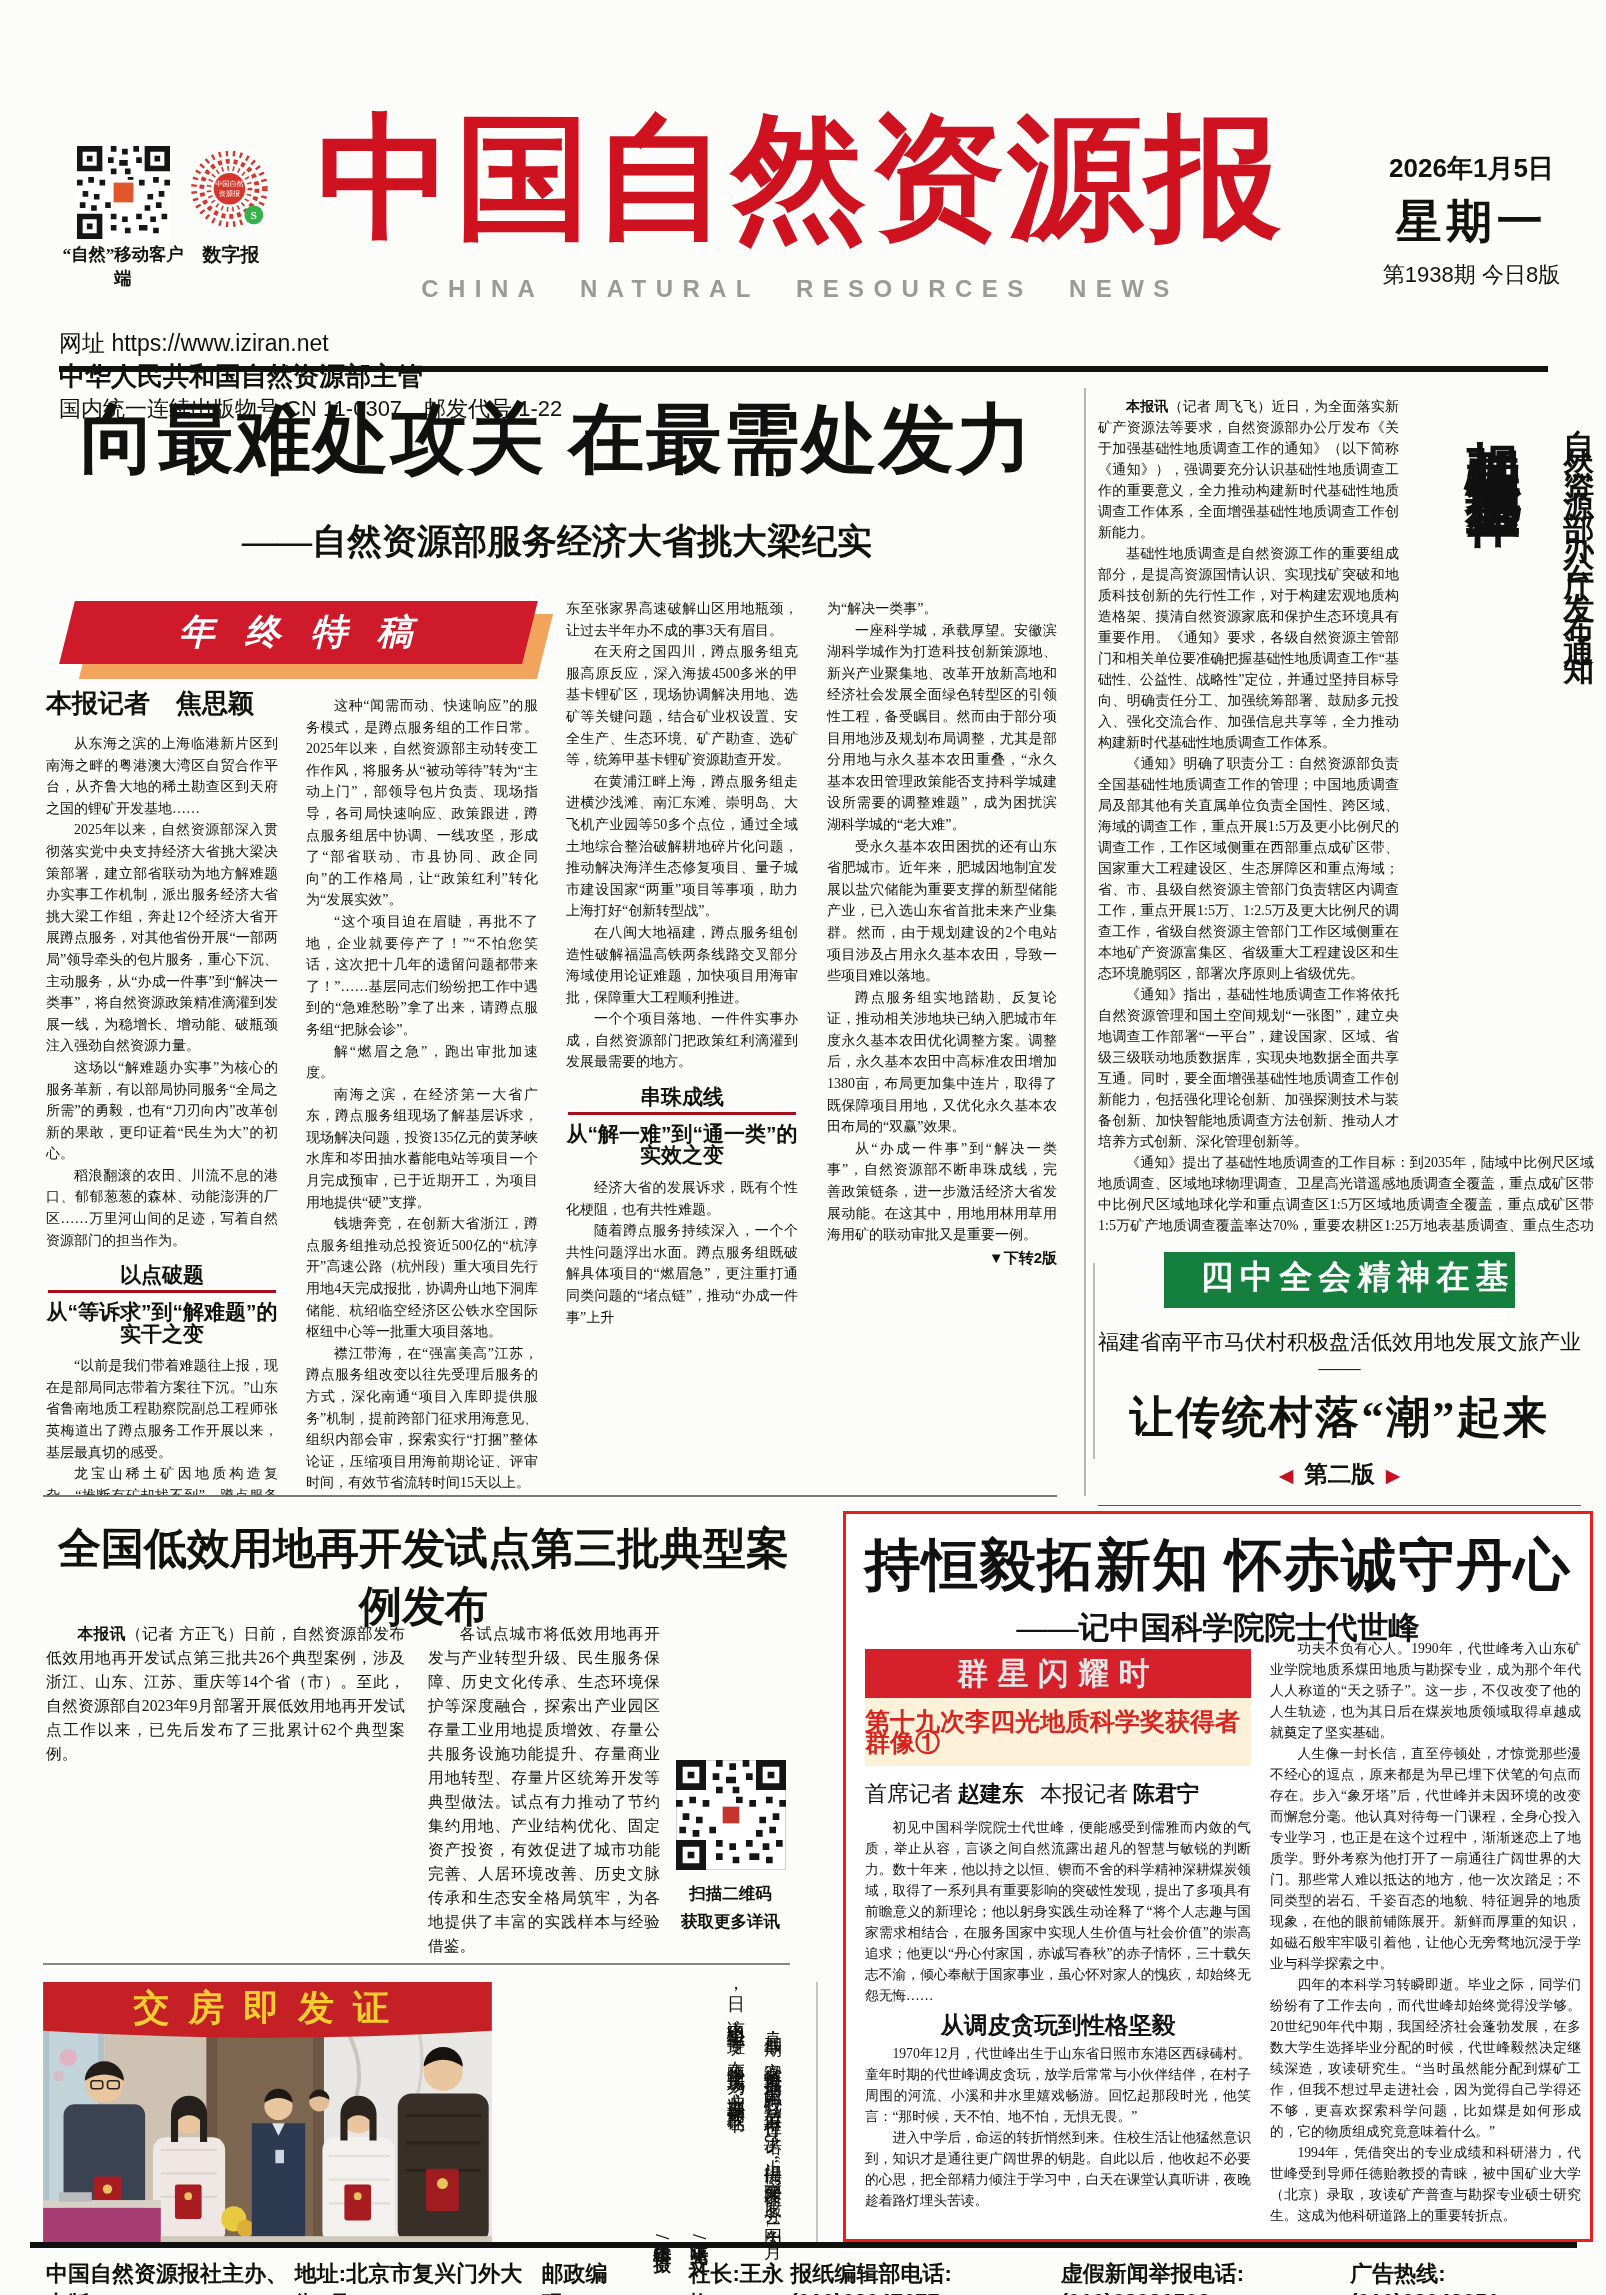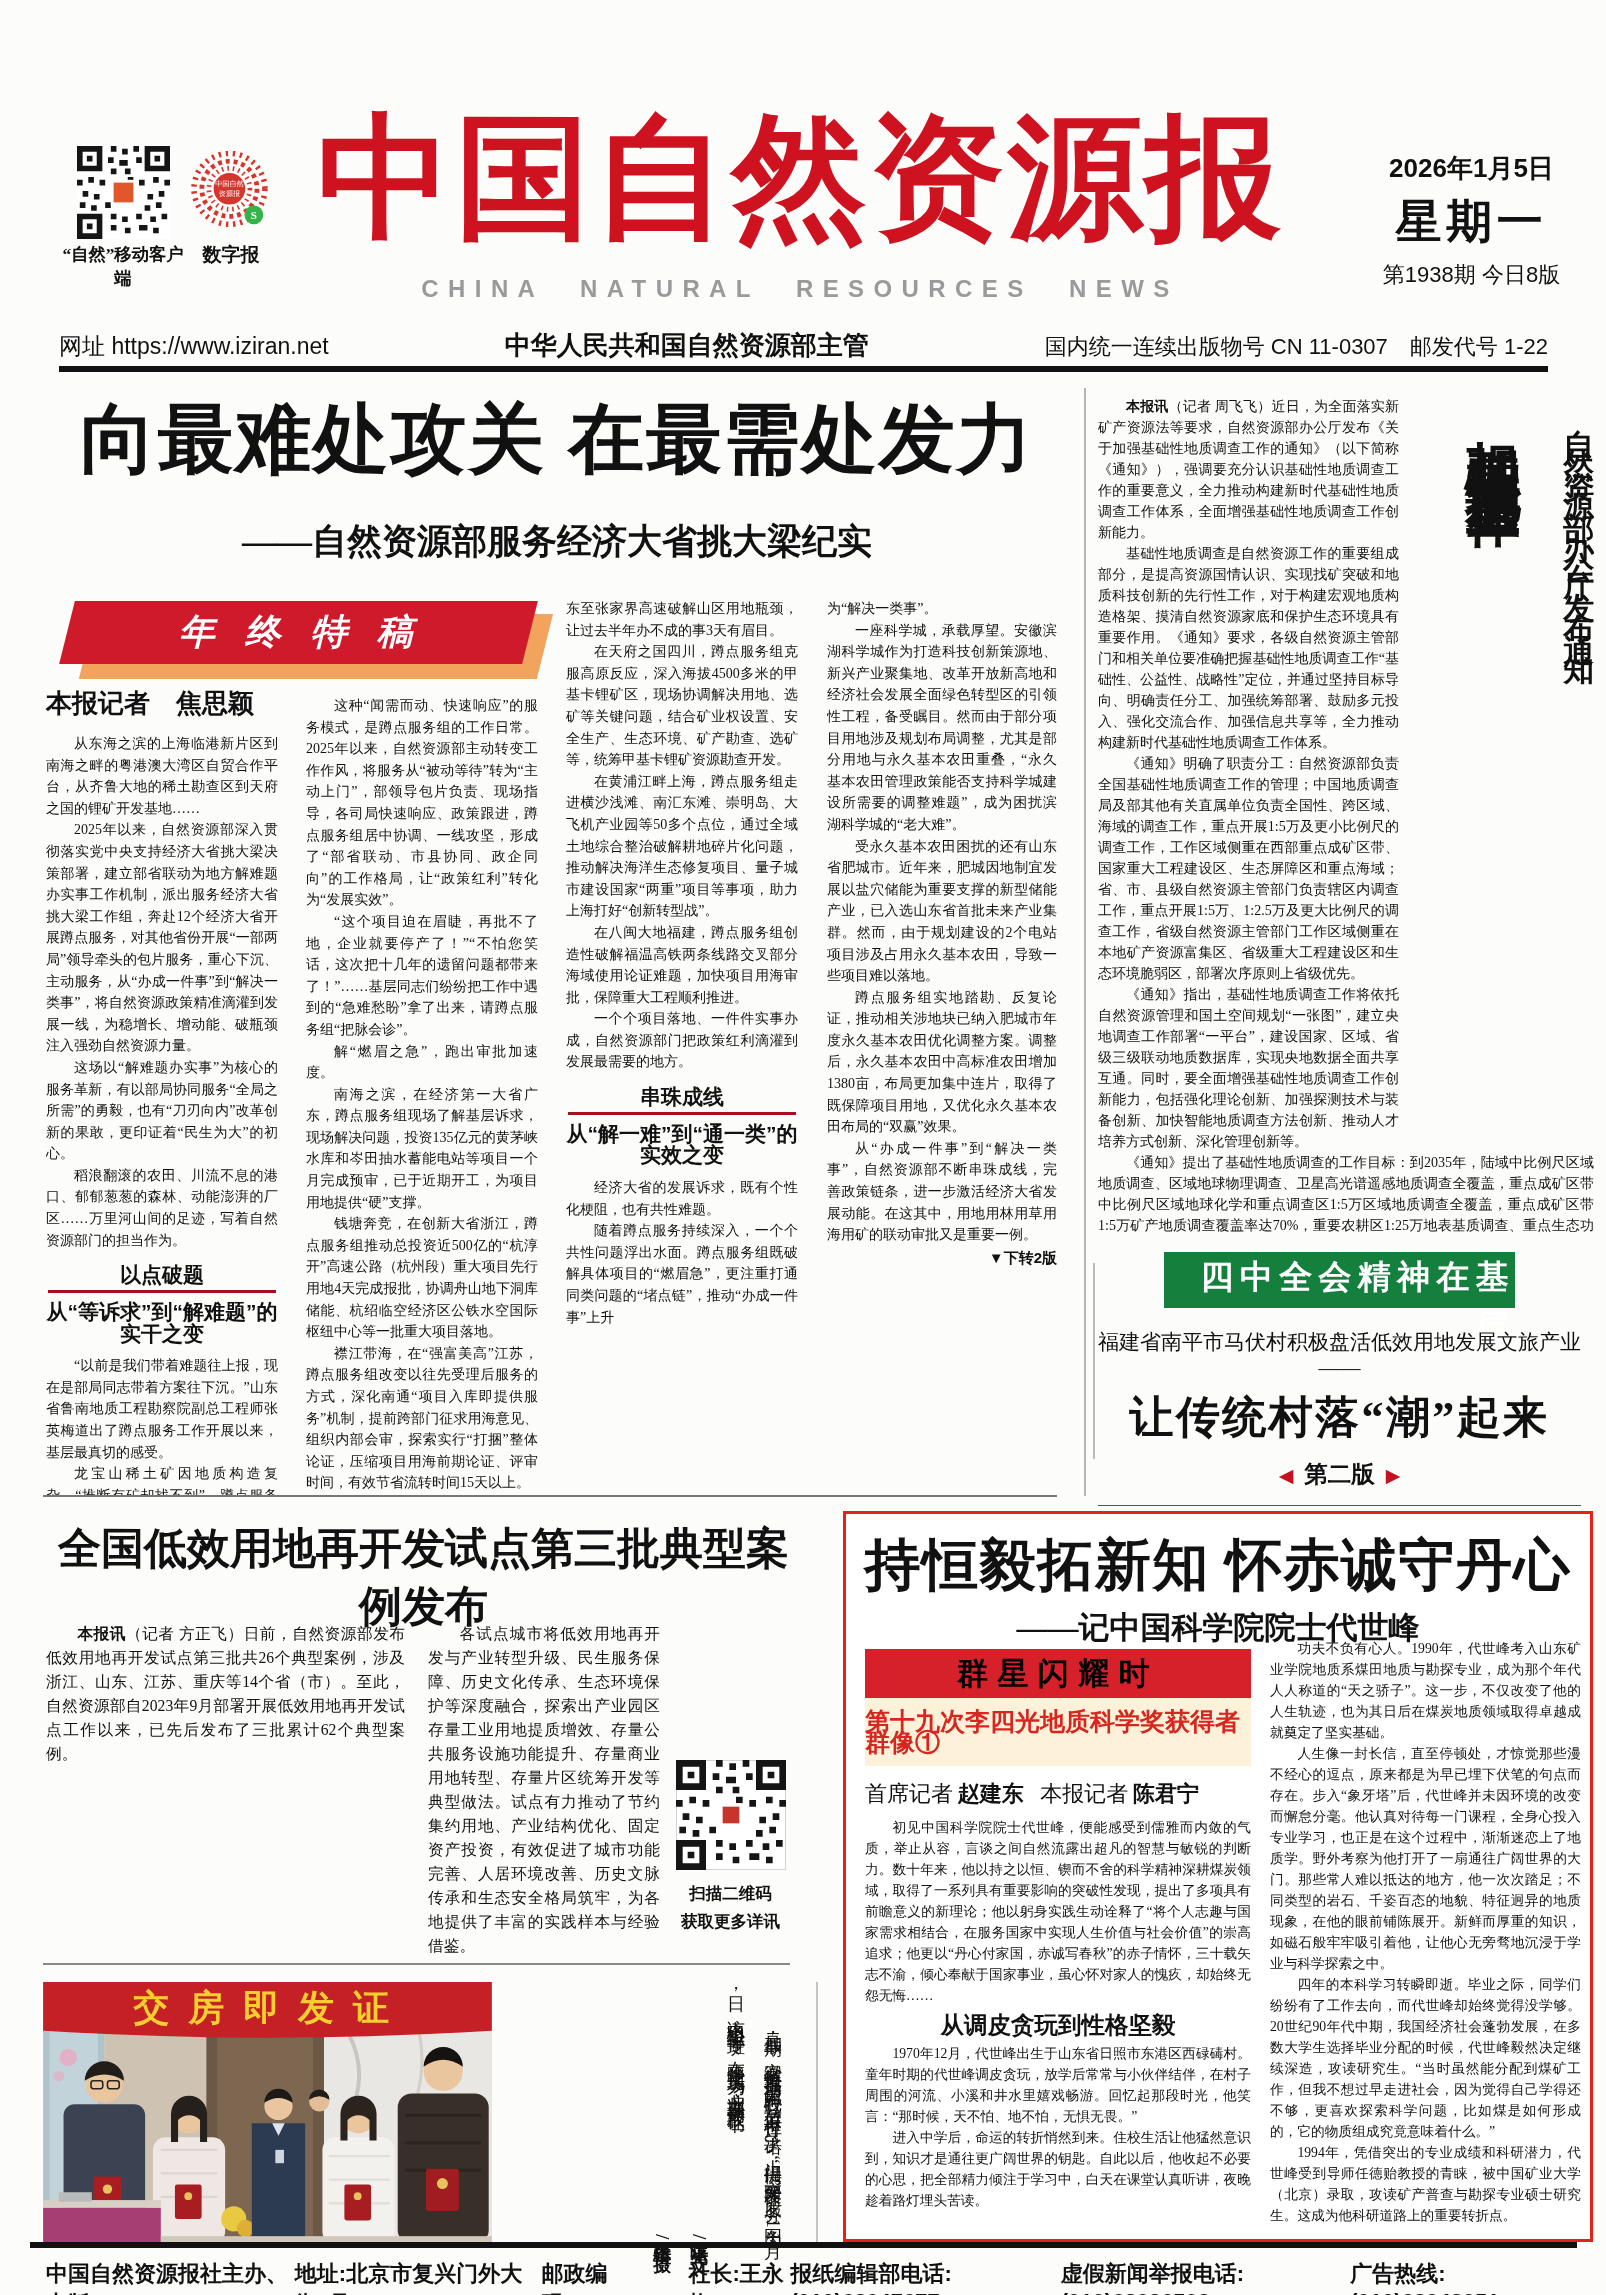--- a/index.html
+++ b/index.html
@@ -10,21 +10,21 @@
   
   .m-title{left:314px;top:93px;width:973px;height:171px;line-height:171px;text-align:center;
            font-size:135px;font-weight:900;color:#ce1220;letter-spacing:3.1px;}
   .m-en{left:400px;top:275px;width:800px;text-align:center;font-size:24px;color:#9a9a9a;
         letter-spacing:9.4px;word-spacing:20.4px;font-weight:600;}
   .qr-label{font-size:17.3px;text-align:center;font-weight:600;}
   .dateblock{left:1379px;top:151px;width:185px;text-align:center;}
   .d1{font-size:26px;font-weight:700;}
   .d2{font-size:46px;font-weight:900;margin-top:4.7px;letter-spacing:4.7px;}
   .d3{font-size:22px;margin-top:7.8px;}
-  .inforow{left:59px;top:328px;width:1489px;display:flex;justify-content:space-between;align-items:baseline;}
+  .inforow{left:59px;top:328px;width:1489px;display:flex;justify-content:space-between;align-items:baseline;flex-direction:column;}
   .info-l{font-size:23px;}
   .info-c{font-size:26px;font-weight:800;}
   .info-r{font-size:22px;}
   .rule-top{left:59px;top:366px;width:1489px;height:6.3px;background:#111;}
   
   .headline{left:39px;top:389px;width:1036px;text-align:center;font-size:76px;font-weight:900;letter-spacing:1.6px;}
   .subhead1{left:39px;top:518px;width:1036px;text-align:center;font-size:35px;font-weight:700;}
   .vdiv{left:1084px;top:388px;width:1.6px;height:1108px;background:#b5b5b5;}
   .badge{left:67px;top:601px;width:463px;height:74px;}
   .badge-orange{position:absolute;left:20.4px;top:12.6px;right:-15.7px;bottom:-3.1px;background:#f2a35c;transform:skewX(-14deg);}
@@ -73,21 +73,21 @@
   .photo-caption .credits{text-align:end;font-weight:700;text-indent:0;margin:0;}
   .vdiv2{left:816px;top:1982px;width:1.6px;height:262px;background:#c5c5c5;}
   
   .redbox{left:843px;top:1511px;width:744px;height:725px;border:3.9px solid #e7211a;background:#fff;}
   .rb-head{position:absolute;left:0;top:14px;width:100%;text-align:center;font-size:56px;font-weight:900;letter-spacing:1.6px;}
   .rb-sub{position:absolute;left:0;top:93px;width:100%;text-align:center;font-size:31px;font-weight:600;}
   .rb-colL{position:absolute;left:19px;top:135px;width:386px;height:579px;overflow:hidden;
            font-size:13.7px;line-height:21px;}
   .rb-colR{position:absolute;left:424px;top:124px;width:311px;height:590px;overflow:hidden;
            font-size:13.7px;line-height:21px;}
-  .rb-banner{height:49px;background:#d6202a;color:#000000;font-size:31px;font-weight:800;letter-spacing:9.4px;
+  .rb-banner{height:49px;background:#d6202a;color:#e5e5e5;font-size:31px;font-weight:800;letter-spacing:9.4px;
              line-height:49px;text-align:center;font-family:"Liberation Sans",sans-serif;}
   .rb-panel{height:68px;background:#fdf1d9;display:flex;align-items:center;justify-content:center;
             color:#d9251f;font-size:25px;font-weight:900;font-family:"Liberation Sans",sans-serif;}
   .rb-byline{margin:17.3px 0 12.6px;font-size:22px;}
   .rb-byline b{margin:0 11px 0 4.7px;}
   .rb-subhead{text-align:center;font-weight:800;font-size:23.5px;margin:9.4px 0 6.3px;text-indent:0;
               font-family:"Liberation Sans",sans-serif;}
   
   .rule-bot{left:30px;top:2242px;width:1547px;height:5.5px;background:#111;}
   .footrow{left:46px;top:2259px;width:1517px;display:flex;justify-content:space-between;font-size:22px;

